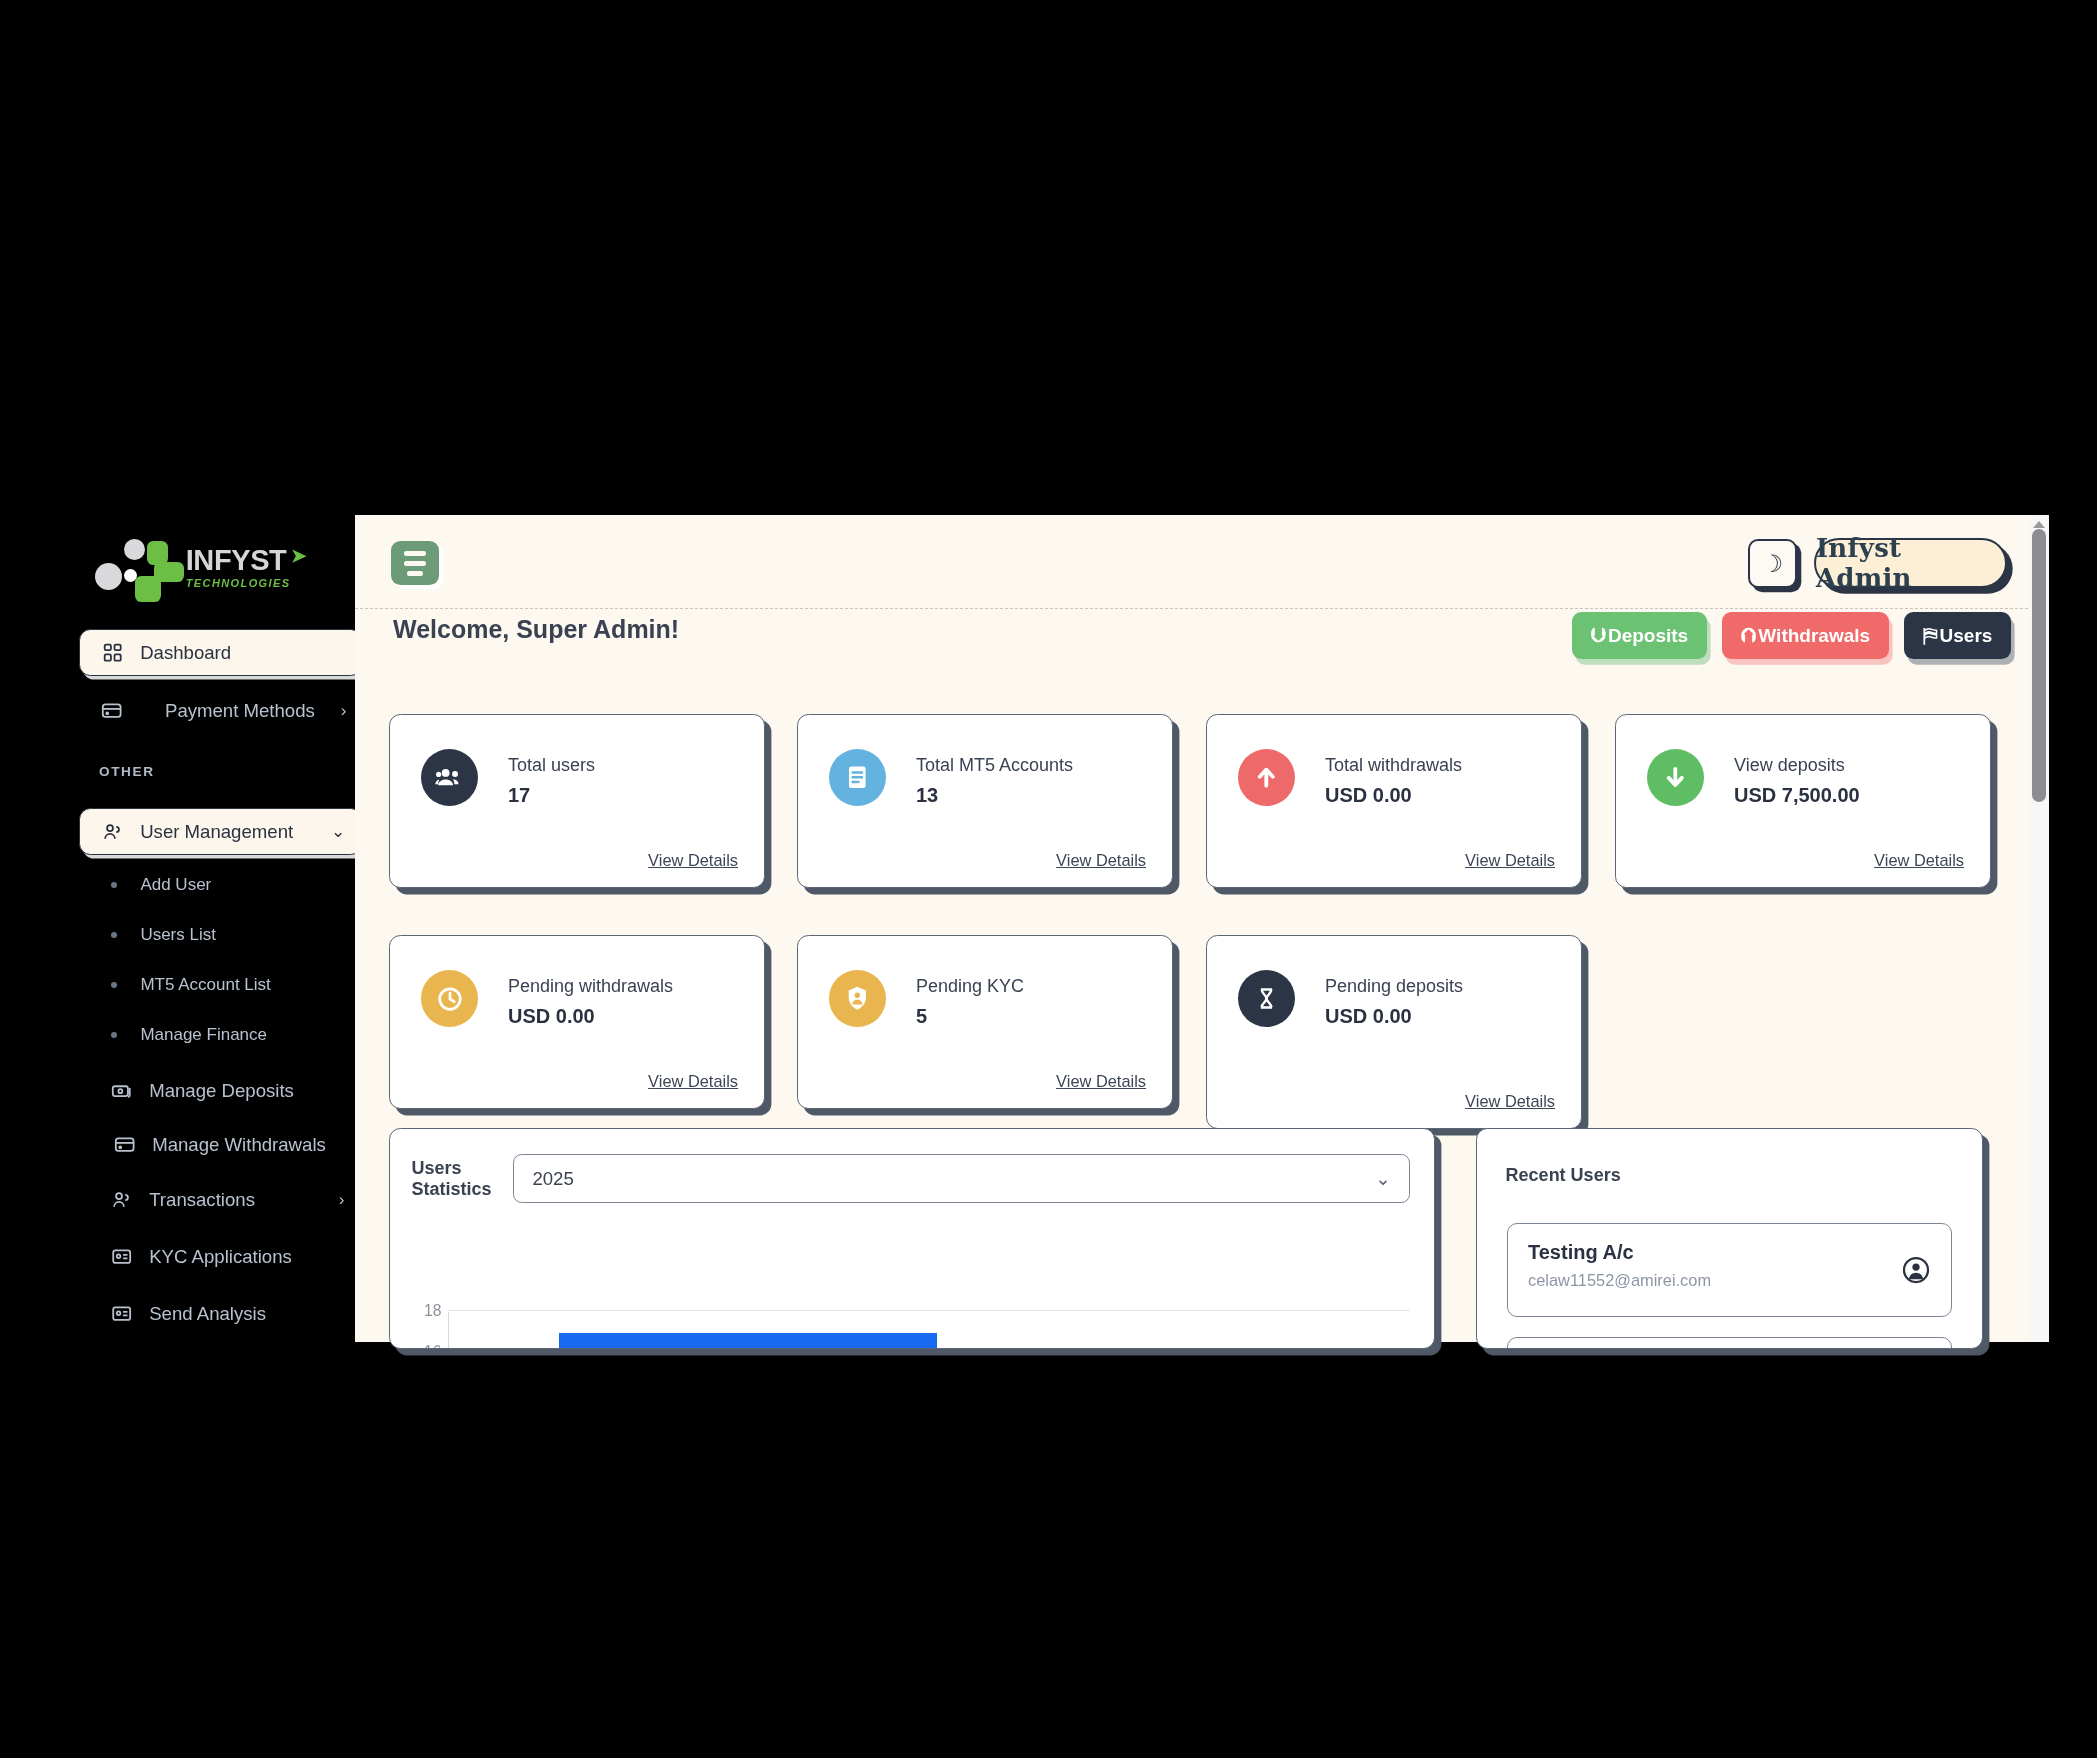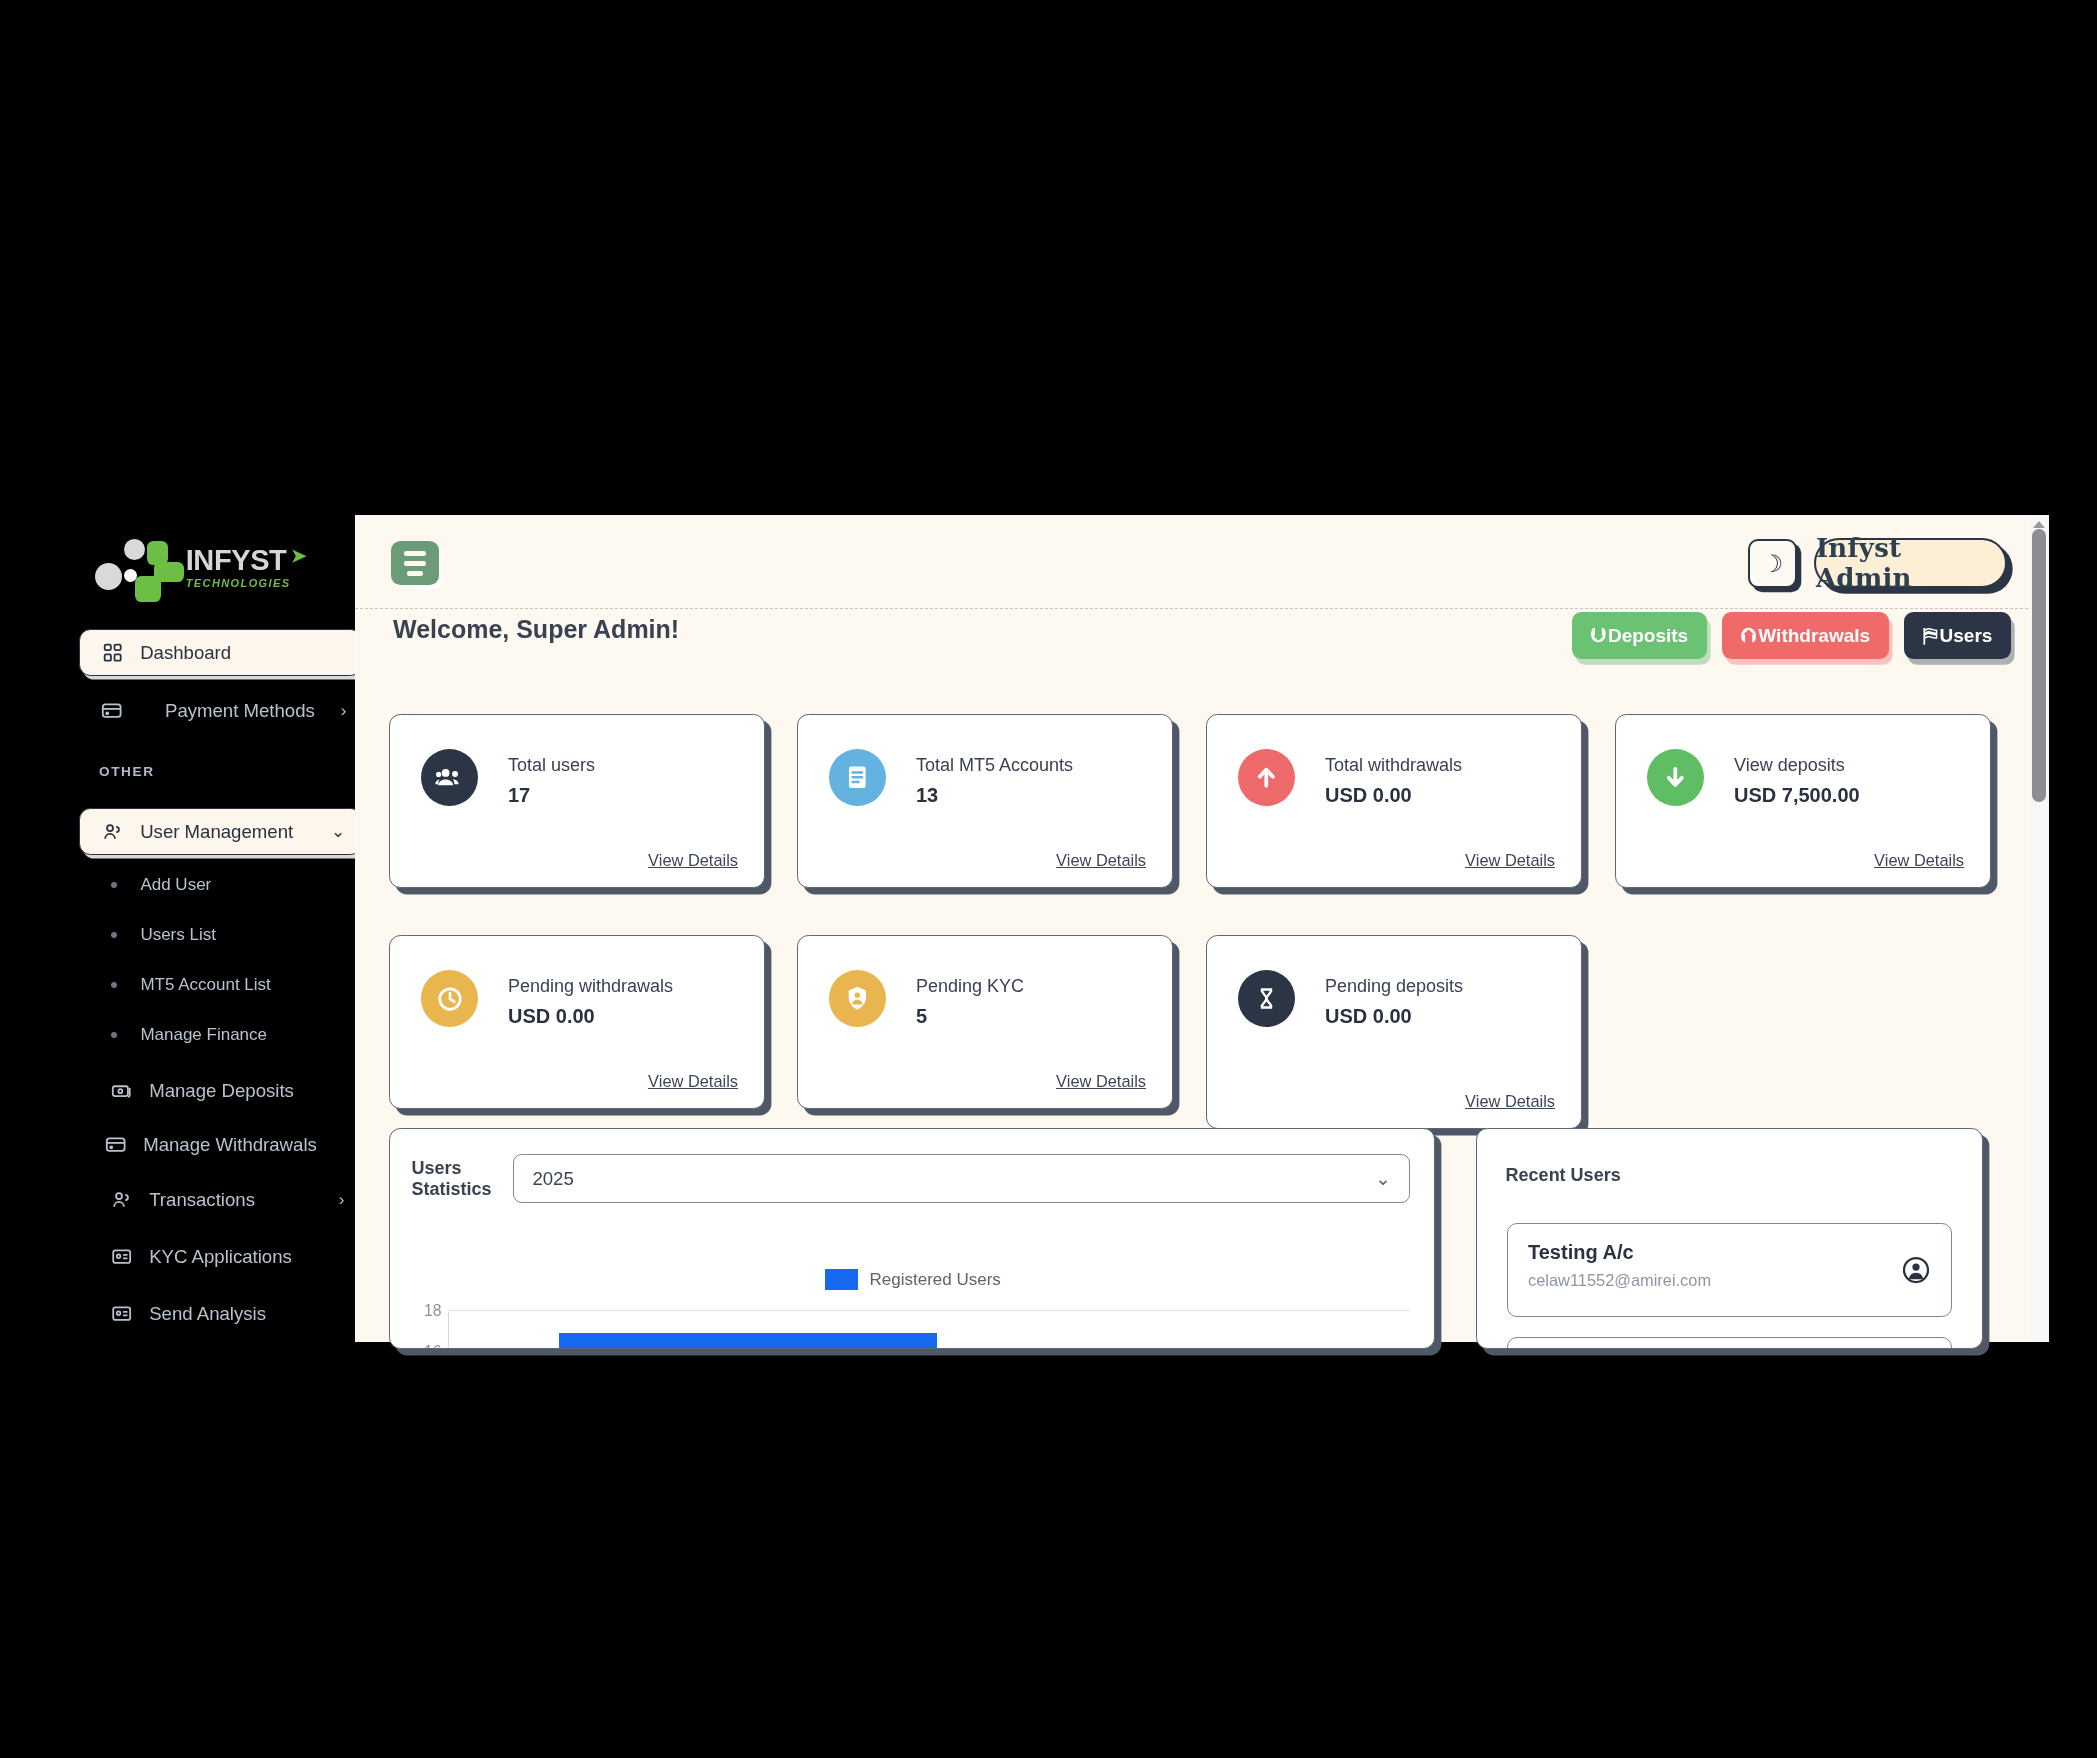--- a/index.html
+++ b/index.html
@@ -398,21 +398,21 @@
       <span class="ico">
         <svg width="21.4" height="21.4" viewBox="0 0 24 24" fill="none" stroke="#b8c2cf" stroke-width="2">
           <rect x="2" y="7" width="17" height="11" rx="2.5"></rect>
             <circle cx="10.5" cy="12.5" r="2.2"></circle>
           <path d="M21 9v8.5c0 1-0.8 1.5-1.8 1.5"></path>
         </svg>
       </span>
       <span class="lbl">Manage Deposits</span>
     </div>
 
-    <div class="nav-item" style="left:83px; top:1121px; width:271px;">
+    <div class="nav-item" style="left:92px; top:1121px; width:271px;">
       <span class="ico">
         <svg width="21.4" height="21.4" viewBox="0 0 24 24" fill="none" stroke="#b8c2cf" stroke-width="2">
           <rect x="2" y="5" width="20" height="14" rx="3"></rect>
             <path d="M2 10h20"></path>
             <circle cx="7" cy="15" r="1.1" fill="#b8c2cf"></circle>
         </svg>
       </span>
       <span class="lbl">Manage Withdrawals</span>
     </div>
 
@@ -594,24 +594,20 @@
       <div class="chart-title">
         <span>Users</span><br>
         <span>Statistics</span>
       </div>
       <div class="year-select">
         <span>2025</span>
         <span class="cv">⌄</span>
       </div>
     </div>
 
-    <div class="legend">
-      <span class="swatch"></span>
-      <span class="ltext">Registered Users</span>
-    </div>
 
     <div class="plot">
       <div class="ytick" style="top:-7.1px;">18</div>
       <div class="gridline" style="top:1.4px;"></div>
       <div class="ytick" style="top:34px;">16</div>
       <div class="yaxis"></div>
       <div class="bar" style="left:148px; top:24px; width:378px; height:18.6px;"></div>
     </div>
   </div>
 

